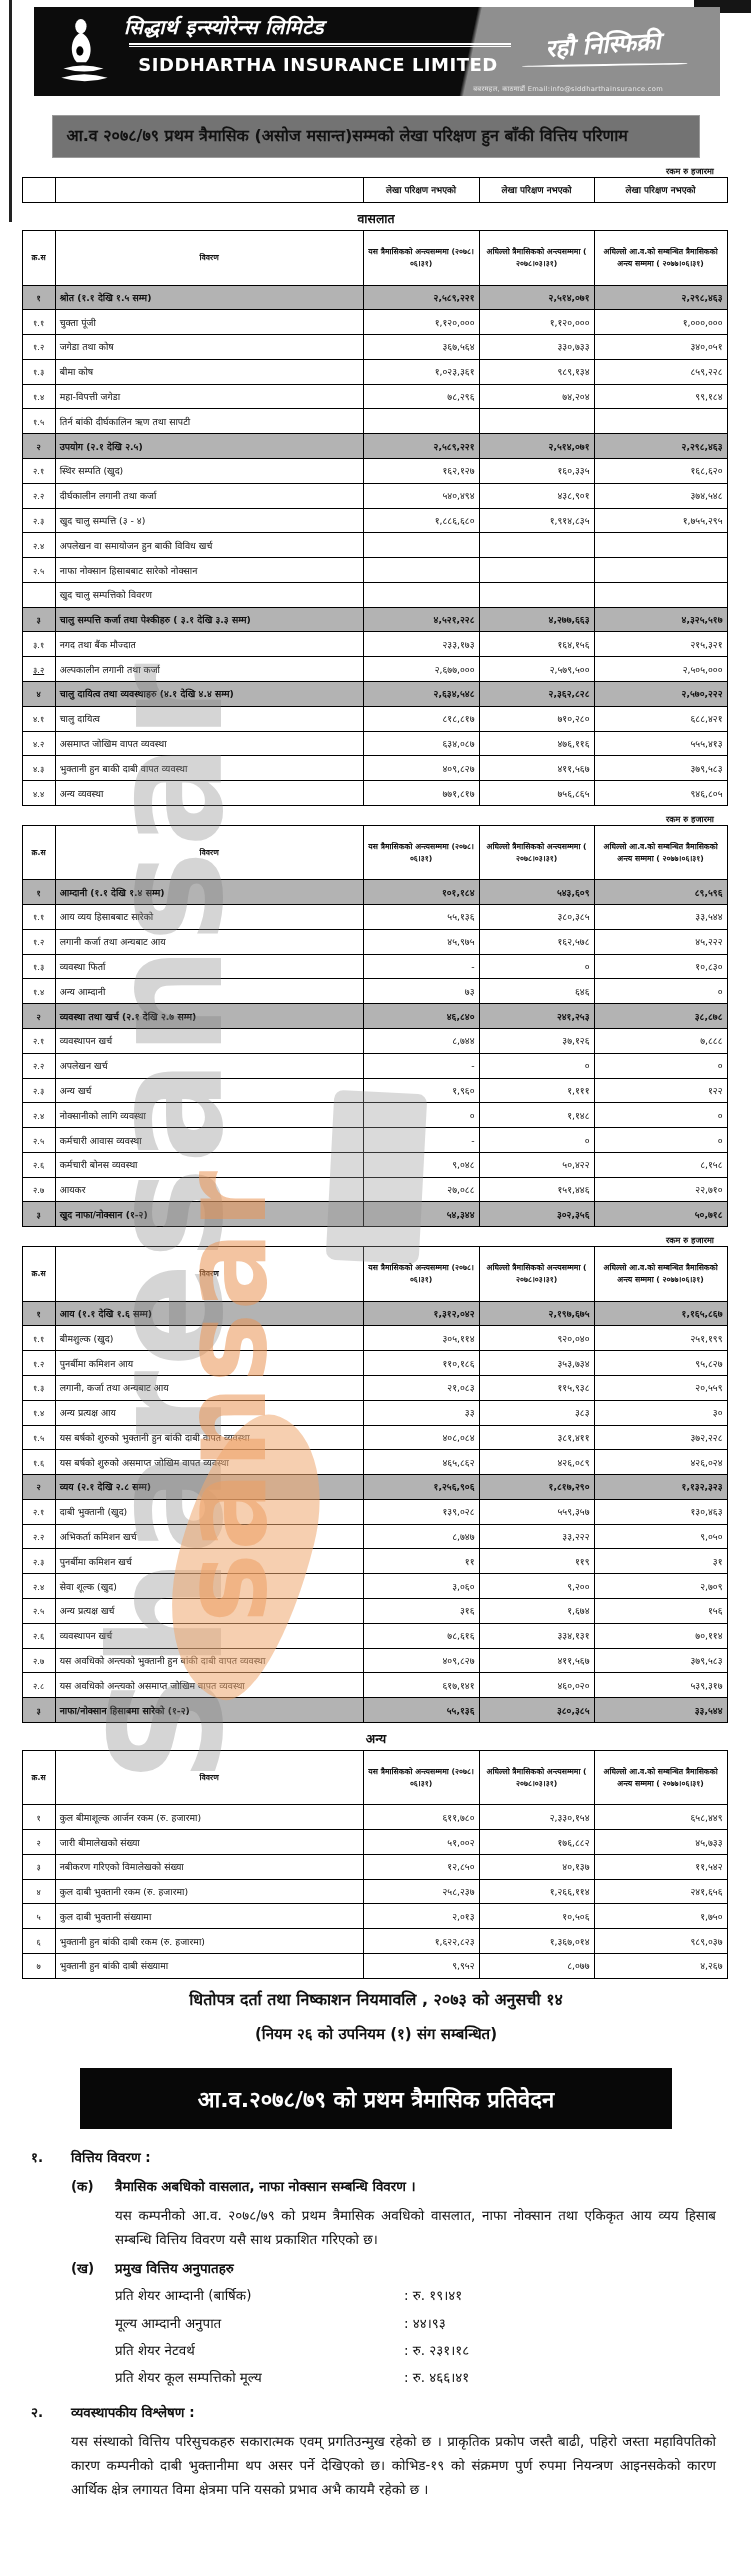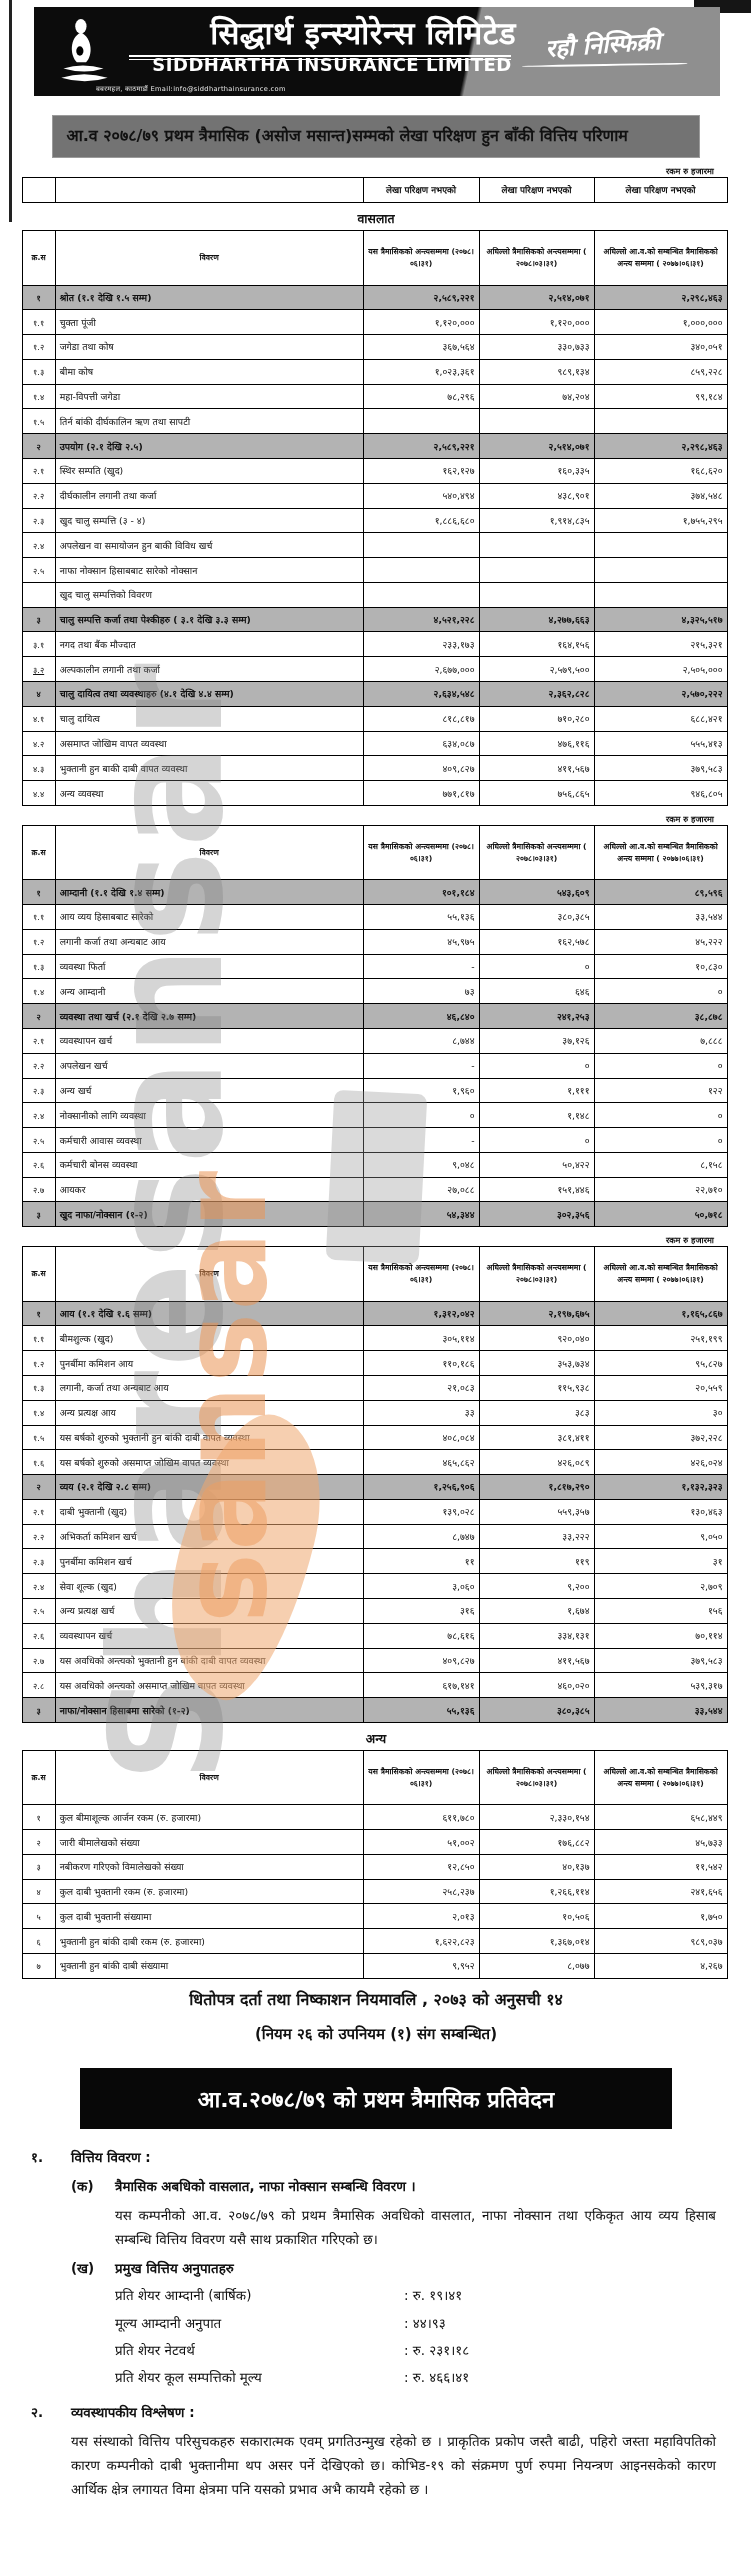--- a/index.html
+++ b/index.html
@@ -14,25 +14,25 @@
   .artifact{position:absolute;background:#151515;}
   .art-topright{right:0;top:0;width:58px;height:13.4px;}
   .art-left{left:9.3px;top:0;width:2.6px;height:222px;background:#222;}
   
   .logo-banner{
     position:relative;margin:7.2px 32px 0 34px;height:89px;
     background:linear-gradient(102deg,#0c0c0c 0%,#0c0c0c 63%,#8f8f8f 63.6%,#8f8f8f 100%);
     overflow:hidden;
   }
   .logo-mark{position:absolute;left:19.6px;top:8.2px;width:62px;height:72px;}
-  .np-name{position:absolute;left:90px;top:9.3px;width:392px;color:#fff;font-size:31px;font-weight:bold;text-align:right;letter-spacing:0.5px;line-height:1.15;}
+  .np-name{position:absolute;left:90px;top:9.3px;width:392px;color:#fff;font-size:20px;font-weight:bold;text-align:left;letter-spacing:0.5px;line-height:1.15;font-style:italic;}
   .np-name .rule{height:2.1px;background:#fff;margin:3.1px 5.2px 1.5px;}
   .np-name .rule2{height:1px;background:#fff;margin:0 5.2px;}
-  .en-name{position:absolute;left:102px;top:47px;width:392px;color:#fff;font-size:18px;font-weight:bold;text-align:center;letter-spacing:0.5px;}
-  .addr{position:absolute;left:62px;bottom:3.1px;width:567px;color:#e8e8e8;font-size:6.7px;text-align:left;letter-spacing:0.3px;}
+  .en-name{position:absolute;left:88px;top:47px;width:392px;color:#fff;font-size:18px;font-weight:bold;text-align:center;letter-spacing:0.5px;}
+  .addr{position:absolute;left:62px;bottom:3.1px;width:567px;color:#e8e8e8;font-size:6.7px;text-align:right;letter-spacing:0.3px;}
   .tagline{position:absolute;right:14.4px;top:19.6px;width:206px;color:#fff;font-size:24px;font-weight:bold;font-style:italic;text-align:center;transform:rotate(-4deg);}
   .tagline .swash{display:block;height:1.5px;background:#fff;margin:4.1px 20.6px 0;border-radius:50%;transform:rotate(3deg);}
   
   .report-strip{
     margin:18.5px 52px 0 52px;background:#737373;border:0.5px solid #9b9b9b;
     padding:10.3px 13.4px;font-size:16px;font-weight:bold;text-align:left;line-height:1.3;
   }
   .amount-note{margin:7.2px 38px 1px 0;text-align:right;font-size:8.2px;font-weight:bold;}
   
   table.fin{border-collapse:collapse;margin:1px 0 0 21.6px;width:706px;table-layout:fixed;background:#fff;}

